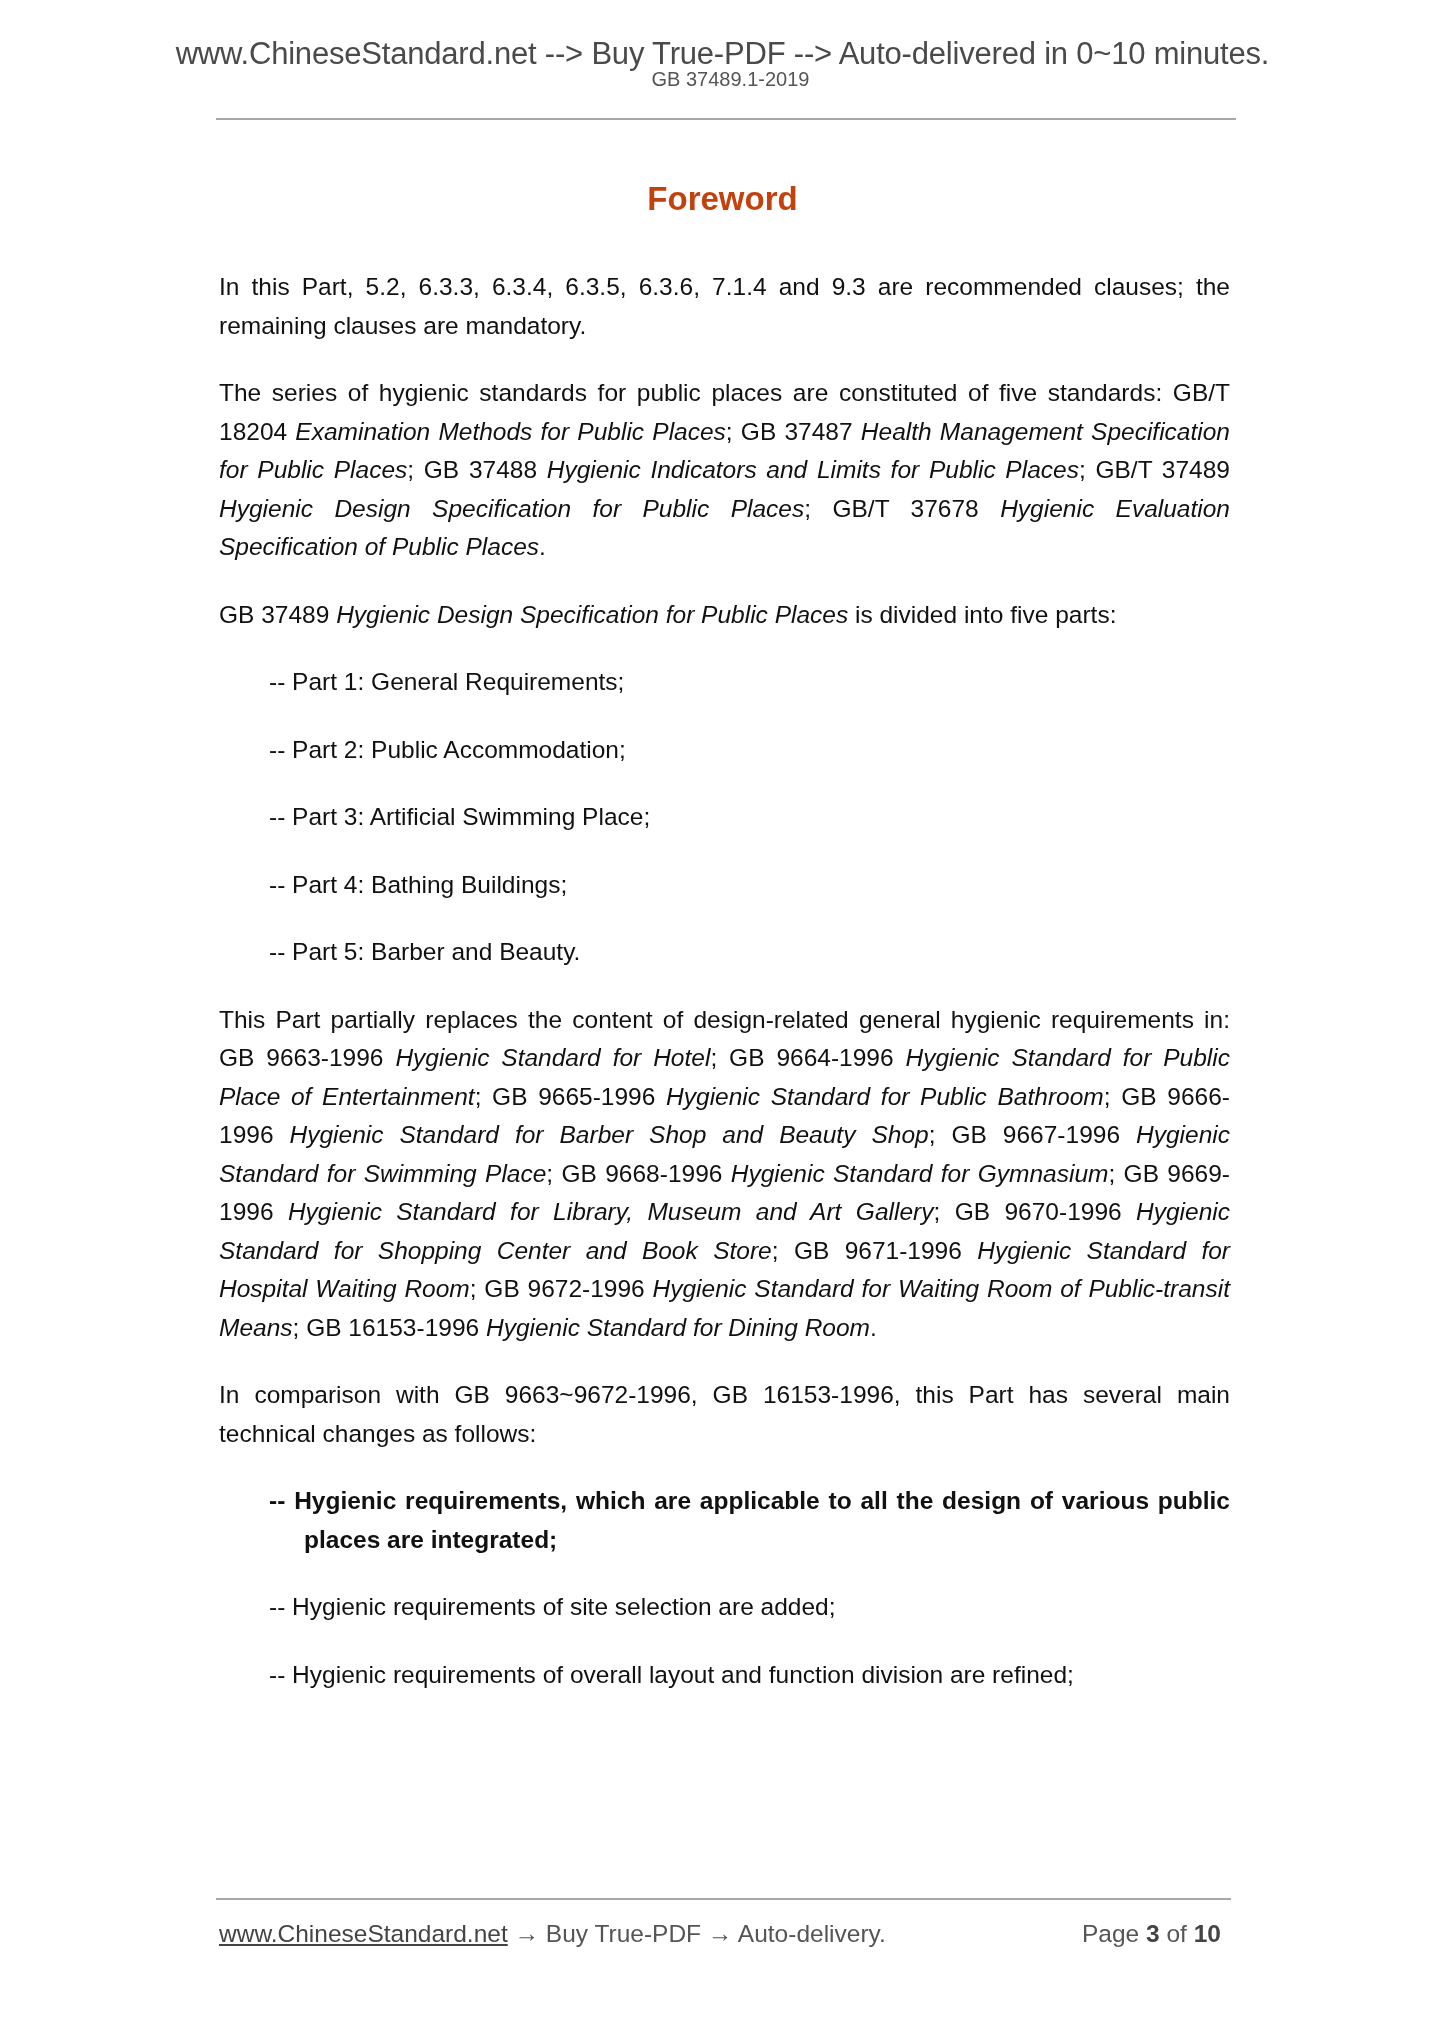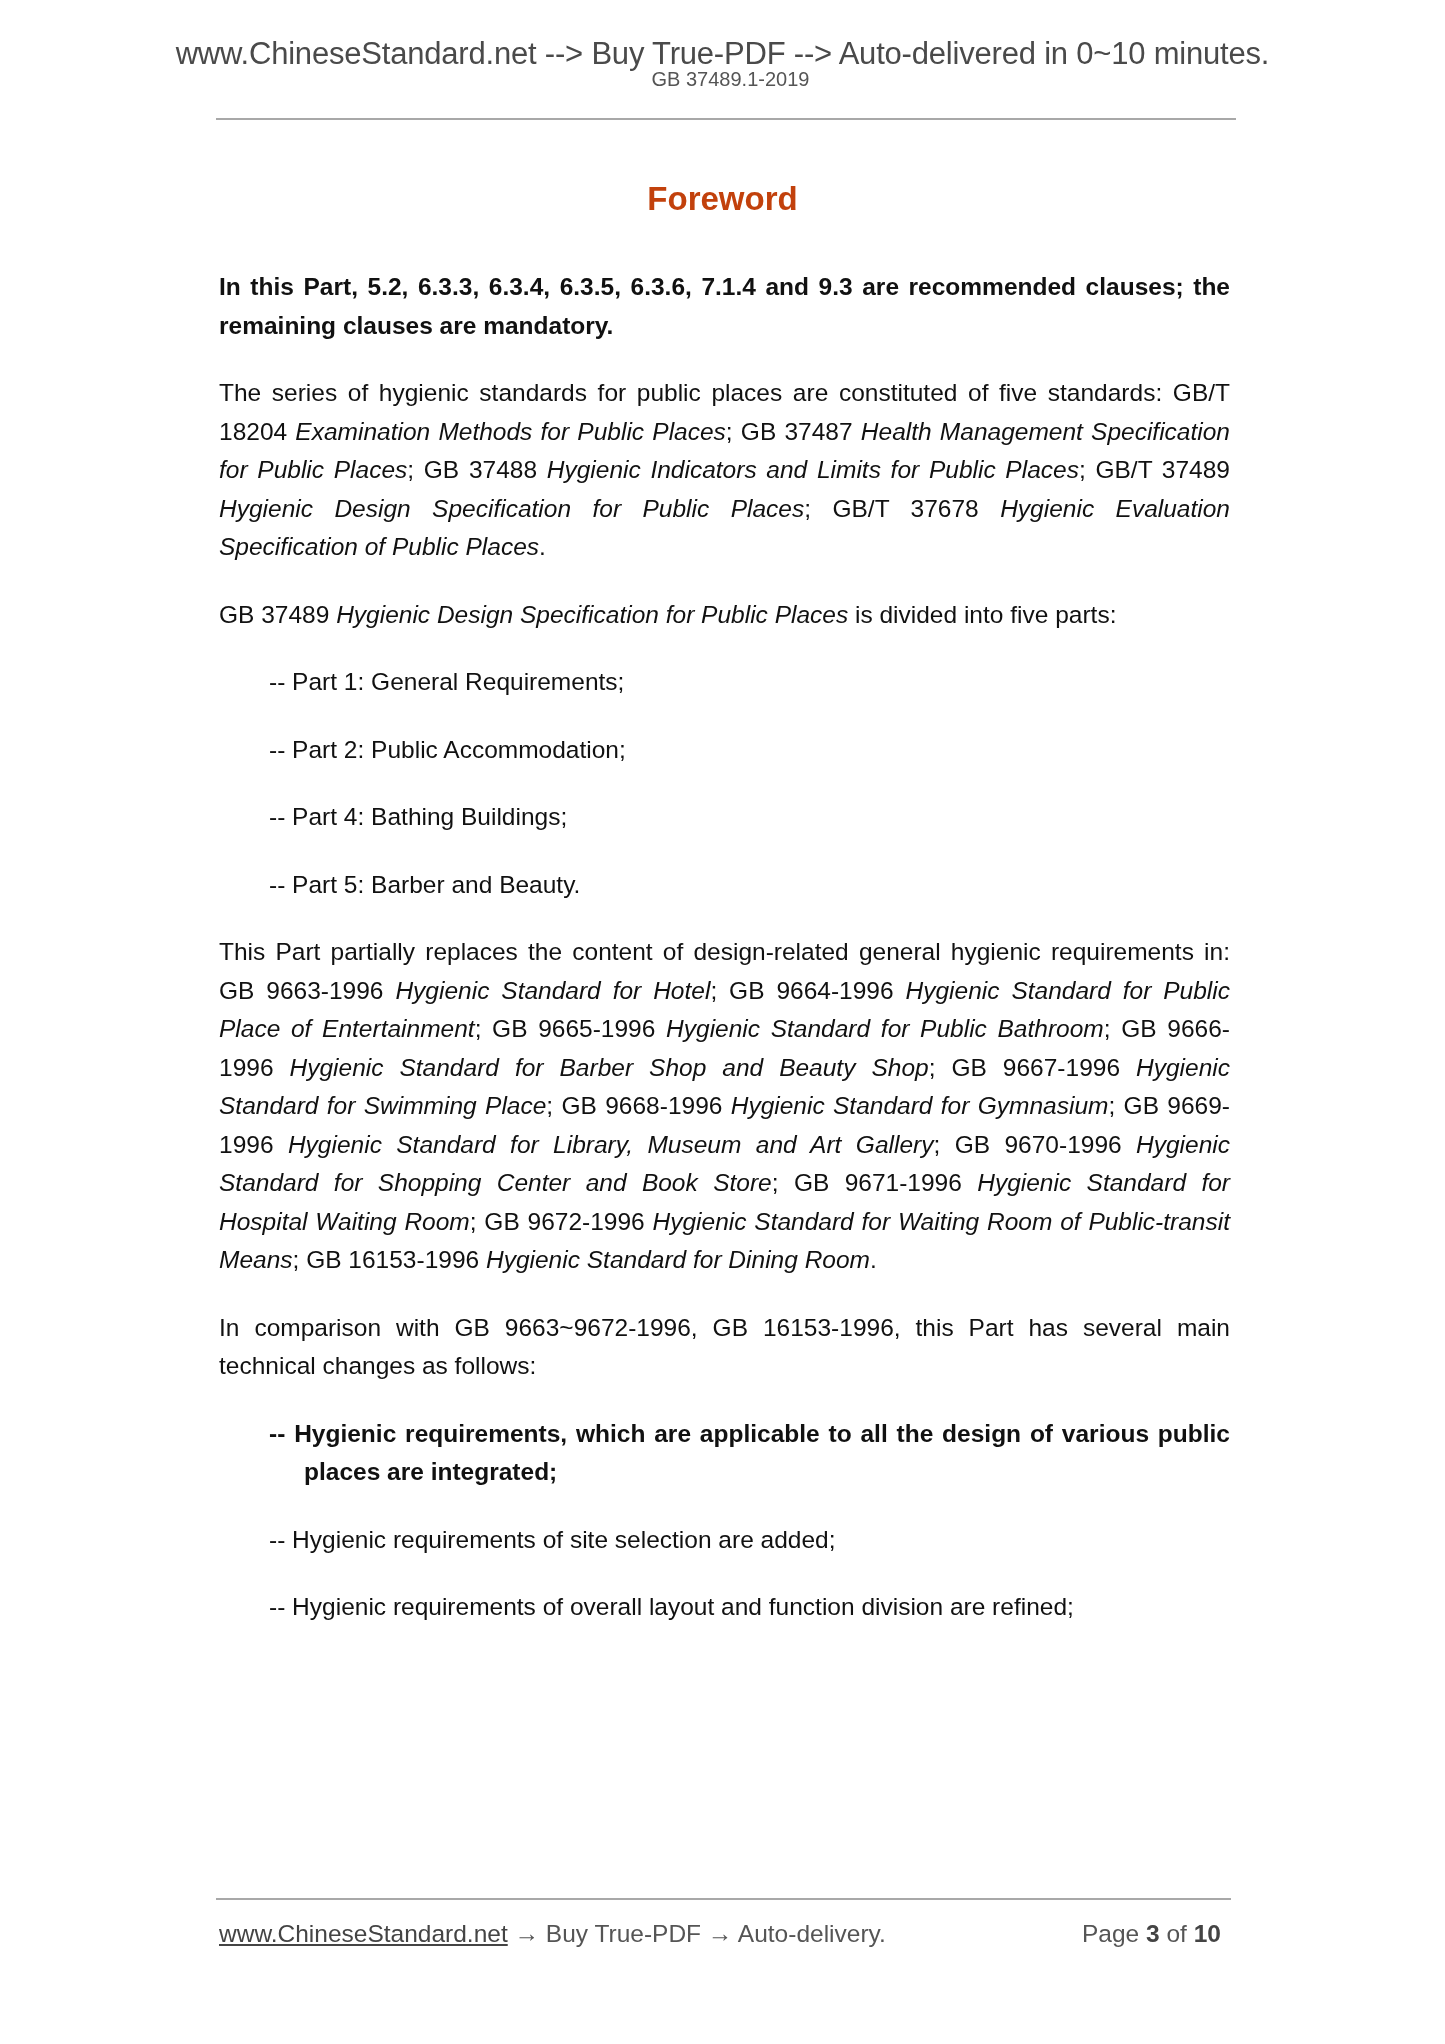--- a/index.html
+++ b/index.html
@@ -8,21 +8,21 @@
   .banner { position: absolute; top: 36px; left: 0; width: 1445px; text-align: center;
             font-size: 31px; color: #4a4a4a; line-height: 36px; letter-spacing: -0.2px; }
   .docnum { position: absolute; top: 68px; left: 8px; width: 1445px; text-align: center;
             font-size: 20px; color: #555; line-height: 22px; }
   .rule-top { position: absolute; top: 118px; left: 216px; width: 1020px; height: 2px; background: #a8a8a8; }
   .title { position: absolute; top: 180px; left: 0; width: 1445px; text-align: center;
            font-size: 33px; font-weight: bold; color: #c2410c; }
   .content { position: absolute; top: 268px; left: 219px; width: 1011px;
              font-size: 24.5px; line-height: 38.5px; }
   .content p { margin: 0 0 29px 0; text-align: justify; }
-  .content p.bold { font-weight: bold; }
+  .content p.bold { font-weight: normal; }
   .content p.item { margin-left: 50px; text-align: justify; }
   .content p.item-wrap { margin-left: 50px; padding-left: 35px; text-indent: -35px; font-weight: bold; }
   .content .it { font-style: italic; }
   .rule-bottom { position: absolute; top: 1898px; left: 216px; width: 1015px; height: 2px; background: #a8a8a8; }
   .footer { position: absolute; top: 1920px; left: 219px; width: 1010px; height: 34px;
             font-size: 24.5px; color: #555; }
   .footer .left { position: absolute; left: 0; top: 0; }
   .footer .link { text-decoration: underline; color: #444; }
   .footer .right { position: absolute; right: 8px; top: 0; }
   .footer b { color: #444; }
@@ -38,20 +38,21 @@
 
 <div class="content">
   <p class="bold">In this Part, 5.2, 6.3.3, 6.3.4, 6.3.5, 6.3.6, 7.1.4 and 9.3 are recommended clauses; the remaining clauses are mandatory.</p>
 
   <p><span>The series of hygienic standards for public places are constituted of five standards: GB/T 18204 </span><span class="it">Examination Methods for Public Places</span><span>; GB 37487 </span><span class="it">Health Management Specification for Public Places</span><span>; GB 37488 </span><span class="it">Hygienic Indicators and Limits for Public Places</span><span>; GB/T 37489 </span><span class="it">Hygienic Design Specification for Public Places</span><span>; GB/T 37678 </span><span class="it">Hygienic Evaluation Specification of Public Places</span><span>.</span></p>
 
   <p><span>GB 37489 </span><span class="it">Hygienic Design Specification for Public Places</span><span> is divided into five parts:</span></p>
 
   <p class="item">-- Part 1: General Requirements;</p>
   <p class="item">-- Part 2: Public Accommodation;</p>
+  <p class="item">-- Part 3: Artificial Swimming Place;</p>
   <p class="item">-- Part 4: Bathing Buildings;</p>
   <p class="item">-- Part 5: Barber and Beauty.</p>
 
 
   <p><span>This Part partially replaces the content of design-related general hygienic requirements in: GB 9663-1996 </span><span class="it">Hygienic Standard for Hotel</span><span>; GB 9664-1996 </span><span class="it">Hygienic Standard for Public Place of Entertainment</span><span>; GB 9665-1996 </span><span class="it">Hygienic Standard for Public Bathroom</span><span>; GB 9666-1996 </span><span class="it">Hygienic Standard for Barber Shop and Beauty Shop</span><span>; GB 9667-1996 </span><span class="it">Hygienic Standard for Swimming Place</span><span>; GB 9668-1996 </span><span class="it">Hygienic Standard for Gymnasium</span><span>; GB 9669-1996 </span><span class="it">Hygienic Standard for Library, Museum and Art Gallery</span><span>; GB 9670-1996 </span><span class="it">Hygienic Standard for Shopping Center and Book Store</span><span>; GB 9671-1996 </span><span class="it">Hygienic Standard for Hospital Waiting Room</span><span>; GB 9672-1996 </span><span class="it">Hygienic Standard for Waiting Room of Public-transit Means</span><span>; GB 16153-1996 </span><span class="it">Hygienic Standard for Dining Room</span><span>.</span></p>
 
   <p>In comparison with GB 9663~9672-1996, GB 16153-1996, this Part has several main technical changes as follows:</p>
 
   <p class="item-wrap">-- Hygienic requirements, which are applicable to all the design of various public places are integrated;</p>
   <p class="item">-- Hygienic requirements of site selection are added;</p>

